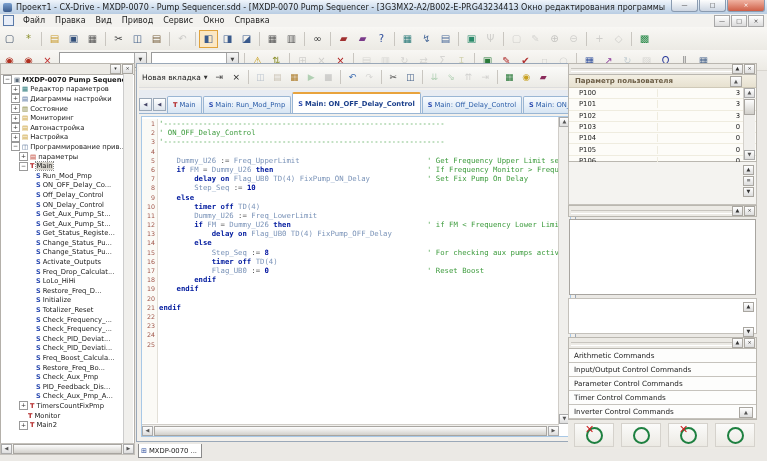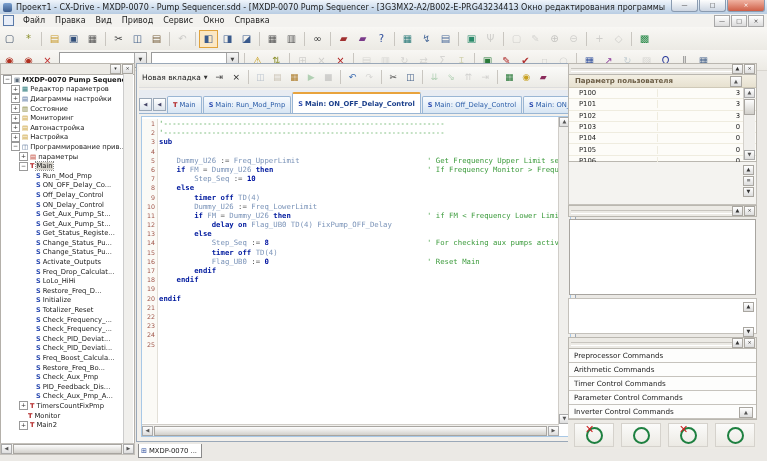--- a/index.html
+++ b/index.html
@@ -525,35 +525,36 @@
           <div>19</div>
           <div>20</div>
           <div>21</div>
           <div>22</div>
           <div>23</div>
           <div>24</div>
           <div>25</div>
         </div>
       <div class="codelines" id="codelines">
           <div class="cline"><span class="cs-c">'----------------------------------------------------------------</span></div>
+          <div class="cline"><span class="cs-c">' ON_OFF_Delay_Control</span></div>
           <div class="cline"><span class="cs-c">'----------------------------------------------------------------</span></div>
-          <div class="cline"><span class="cs-k">sub</span></div>
           <div class="cline"></div>
           <div class="cline"><span class="cs-p">    </span><span class="cs-v">Dummy_U26</span><span class="cs-p"> := </span><span class="cs-v">Freq_UpperLimit</span><span class="cs-p">                             </span><span class="cs-c">' Get Frequency Upper Limit setti</span></div>
           <div class="cline"><span class="cs-p">    </span><span class="cs-k">if</span><span class="cs-p"> </span><span class="cs-v">FM</span><span class="cs-p"> = </span><span class="cs-v">Dummy_U26</span><span class="cs-p"> </span><span class="cs-k">then</span><span class="cs-p">                                   </span><span class="cs-c">' If Frequency Monitor &gt; Frequenc</span></div>
+          <div class="cline"><span class="cs-p">        </span><span class="cs-k">delay on</span><span class="cs-p"> </span><span class="cs-v">Flag_UB0</span><span class="cs-p"> </span><span class="cs-v">TD(4)</span><span class="cs-p"> </span><span class="cs-v">FixPump_ON_Delay</span><span class="cs-p">             </span><span class="cs-c">' Set Fix Pump On Delay</span></div>
           <div class="cline"><span class="cs-p">        </span><span class="cs-v">Step_Seq</span><span class="cs-p"> := </span><span class="cs-n">10</span></div>
           <div class="cline"><span class="cs-p">    </span><span class="cs-k">else</span></div>
           <div class="cline"><span class="cs-p">        </span><span class="cs-k">timer off</span><span class="cs-p"> </span><span class="cs-v">TD(4)</span></div>
           <div class="cline"><span class="cs-p">        </span><span class="cs-v">Dummy_U26</span><span class="cs-p"> := </span><span class="cs-v">Freq_LowerLimit</span></div>
           <div class="cline"><span class="cs-p">        </span><span class="cs-k">if</span><span class="cs-p"> </span><span class="cs-v">FM</span><span class="cs-p"> = </span><span class="cs-v">Dummy_U26</span><span class="cs-p"> </span><span class="cs-k">then</span><span class="cs-p">                               </span><span class="cs-c">' if FM &lt; Frequency Lower Limit</span></div>
           <div class="cline"><span class="cs-p">            </span><span class="cs-k">delay on</span><span class="cs-p"> </span><span class="cs-v">Flag_UB0</span><span class="cs-p"> </span><span class="cs-v">TD(4)</span><span class="cs-p"> </span><span class="cs-v">FixPump_OFF_Delay</span></div>
           <div class="cline"><span class="cs-p">        </span><span class="cs-k">else</span></div>
           <div class="cline"><span class="cs-p">            </span><span class="cs-v">Step_Seq</span><span class="cs-p"> := </span><span class="cs-n">8</span><span class="cs-p">                                    </span><span class="cs-c">' For checking aux pumps activati</span></div>
           <div class="cline"><span class="cs-p">            </span><span class="cs-k">timer off</span><span class="cs-p"> </span><span class="cs-v">TD(4)</span></div>
-          <div class="cline"><span class="cs-p">            </span><span class="cs-v">Flag_UB0</span><span class="cs-p"> := </span><span class="cs-n">0</span><span class="cs-p">                                    </span><span class="cs-c">' Reset Main</span></div>
+          <div class="cline"><span class="cs-p">            </span><span class="cs-v">Flag_UB0</span><span class="cs-p"> := </span><span class="cs-n">0</span><span class="cs-p">                                    </span><span class="cs-c">' Reset Boost</span></div>
           <div class="cline"><span class="cs-p">        </span><span class="cs-k">endif</span></div>
           <div class="cline"><span class="cs-p">    </span><span class="cs-k">endif</span></div>
           <div class="cline"></div>
           <div class="cline"><span class="cs-k">endif</span></div>
           <div class="cline"></div>
         </div>
       <div class="vscroll">
         <span class="sbarrow">▲</span>
         <span class="sbarrow">▼</span>
       </div>
@@ -636,30 +637,30 @@
         <span class="ph" style="margin-top:14px">▼</span>
       </div>
     </div>
     <div class="pbar" style="margin-top:3px">
       <span class="rail"></span>
       <span class="ph">▲</span>
       <span class="ph">×</span>
     </div>
     <div class="cmdlist" id="cmdlist">
         <div class="cmdrow">
-          <span>Preprocessor Commands</span>
+          <span>Arithmetic Commands</span>
         </div>
         <div class="cmdrow">
-          <span>Arithmetic Commands</span>
+          <span>Input/Output Control Commands</span>
+        </div>
+        <div class="cmdrow">
+          <span>Parameter Control Commands</span>
         </div>
         <div class="cmdrow">
           <span>Timer Control Commands</span>
-        </div>
-        <div class="cmdrow">
-          <span>Parameter Control Commands</span>
         </div>
         <div class="cmdrow">
           <span>Inverter Control Commands</span>
           <span class="upbtn">▲</span>
         </div>
       </div>
     <div class="bicons" id="bicons">
         <span class="bicon">
           <span class="ring"></span>
           <span class="errx">✕</span>

